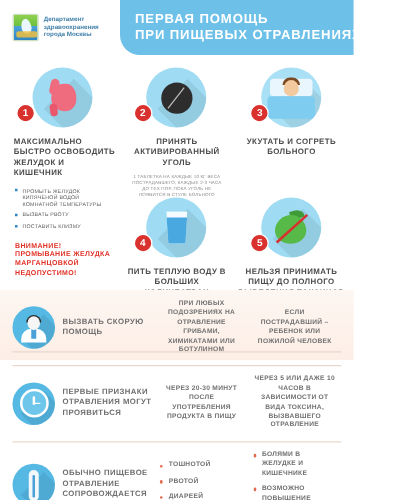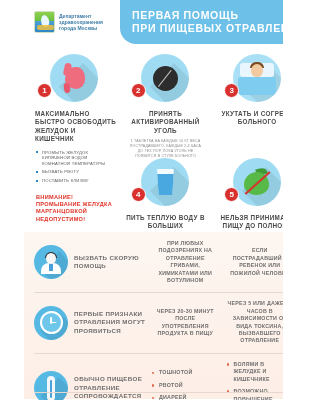--- a/index.html
+++ b/index.html
@@ -3,21 +3,21 @@
 <meta charset="utf-8">
 <style>
   * { margin:0; padding:0; box-sizing:border-box; }
   body {
     width:283px; height:400px;
     background:#ffffff;
     font-family:"Liberation Sans", sans-serif;
     overflow:hidden;
     position:relative;
   }
-  .page { width:283px; height:399px; position:relative; background:#fff;margin-left:24px; }
+  .page { width:283px; height:288px; position:relative; background:#fff; }
 
   
   .header { position:relative; height:48px; }
   .banner {
     position:absolute; left:96px; top:0; right:0; height:44px;
     background:#6dc0e8;
     border-bottom-left-radius:16px;
     display:flex; flex-direction:column; justify-content:center;
     padding-left:12px;
   }

